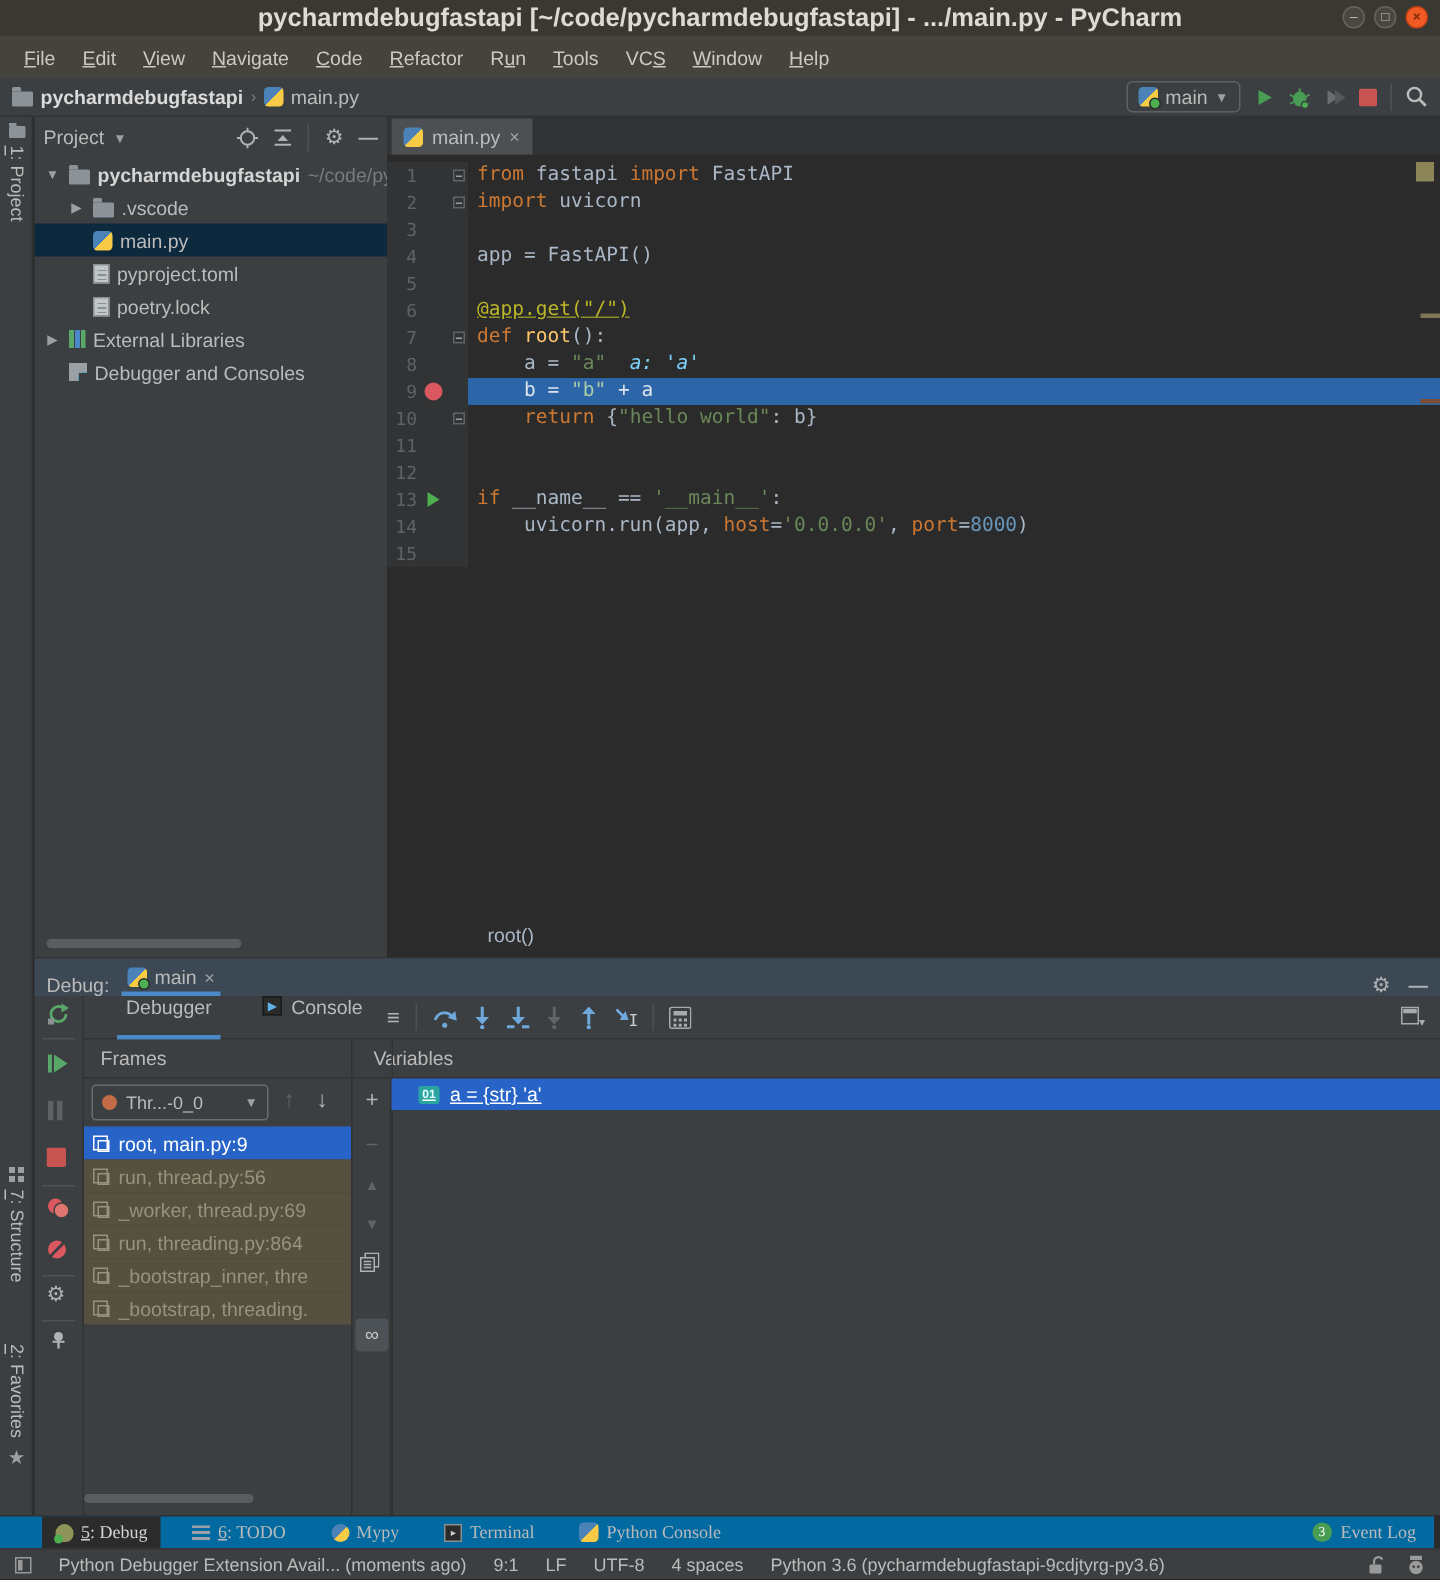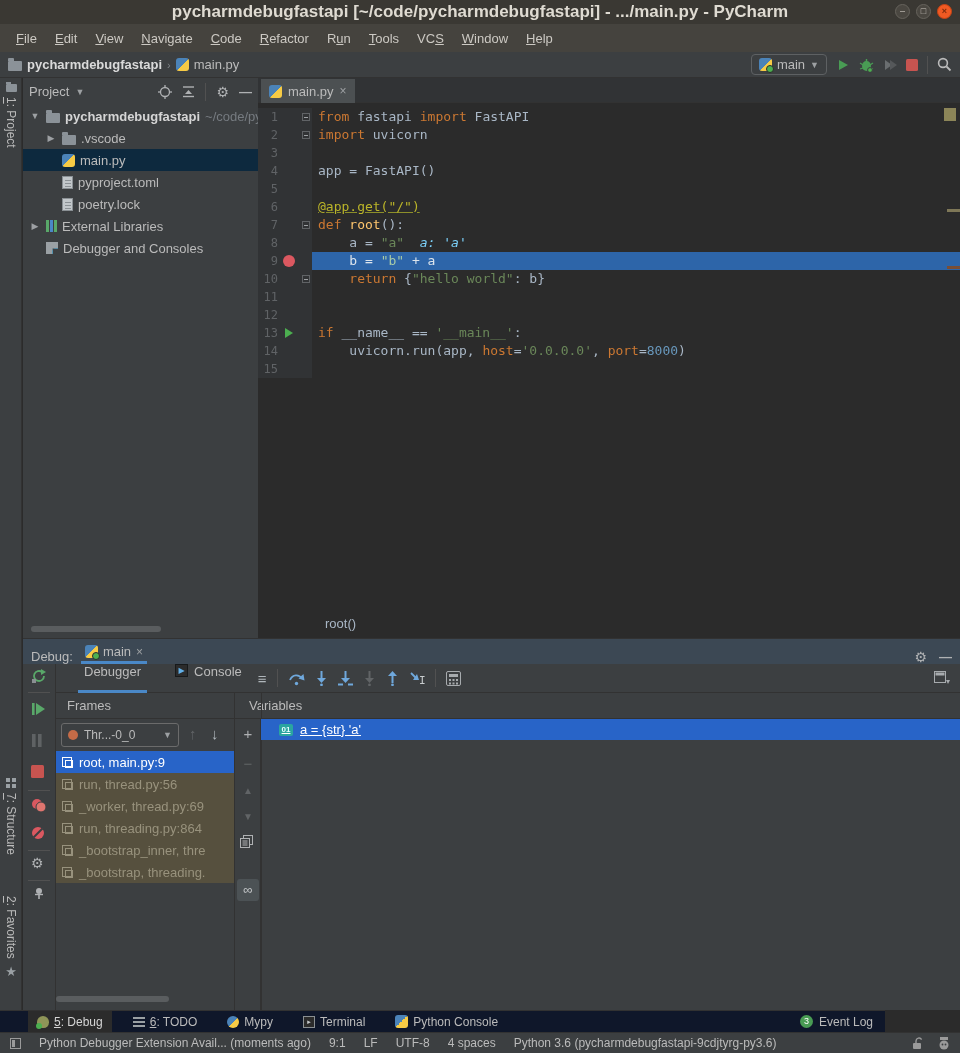--- a/index.html
+++ b/index.html
@@ -177,22 +177,22 @@
   .inf-box { position:absolute; left:2px; top:160px; width:22px; height:22px; background:#4C5255;
     border-radius:3px; text-align:center; line-height:22px; color:#C5C8CA; font-size:13px; }
 
   .vars-list { position:absolute; left:205px; top:26px; width:699px; height:292px; }
   .var-row { display:flex; align-items:center; height:21px; gap:7px; padding-left:18px; color:#FFF; }
   .var-row.selected { background:#2864C8;text-decoration:underline; }
   .var-badge { width:14px; height:12px; background:#2AA5A0; color:#E8FFFF; font-size:8px;
     font-weight:bold; text-align:center; line-height:12px; border-radius:2px; flex:none; }
 
   
-  .bottom-bar { left:0; top:1010px; width:885px; height:22px; background:#0f172a;
-    border-top:1px solid #323232; display:flex; align-items:center; font-size:12px; }
+  .bottom-bar { left:0; top:1010px; width:956px; height:22px; background:#0369a1;
+    border-top:1px solid #323232; display:flex; align-items:center; font-size:12px;font-family:Liberation Serif, serif; }
   .bb-tab { display:flex; align-items:center; gap:5px; height:22px; padding:0 9px; color:#BBB; }
   .bb-tab.active { background:#2B2B2B; color:#D5D5D5; }
   .bb-tab u { text-decoration:underline; }
   .bb-right { margin-left:auto; display:flex; align-items:center; gap:6px; padding-right:12px; }
   .badge { width:13px; height:13px; border-radius:50%; background:#499C54; color:#FFF;
     font-size:9px; line-height:13px; text-align:center; }
   .term-icon { width:12px; height:12px; background:#2B2B2B; border:1px solid #8A8F92;
     color:#C8CCCE; font-size:7px; line-height:10px; text-align:center; }
   .todo-icon { width:12px; height:10px;
     background:repeating-linear-gradient(#9AA0A4 0 2px, transparent 2px 4px); }

